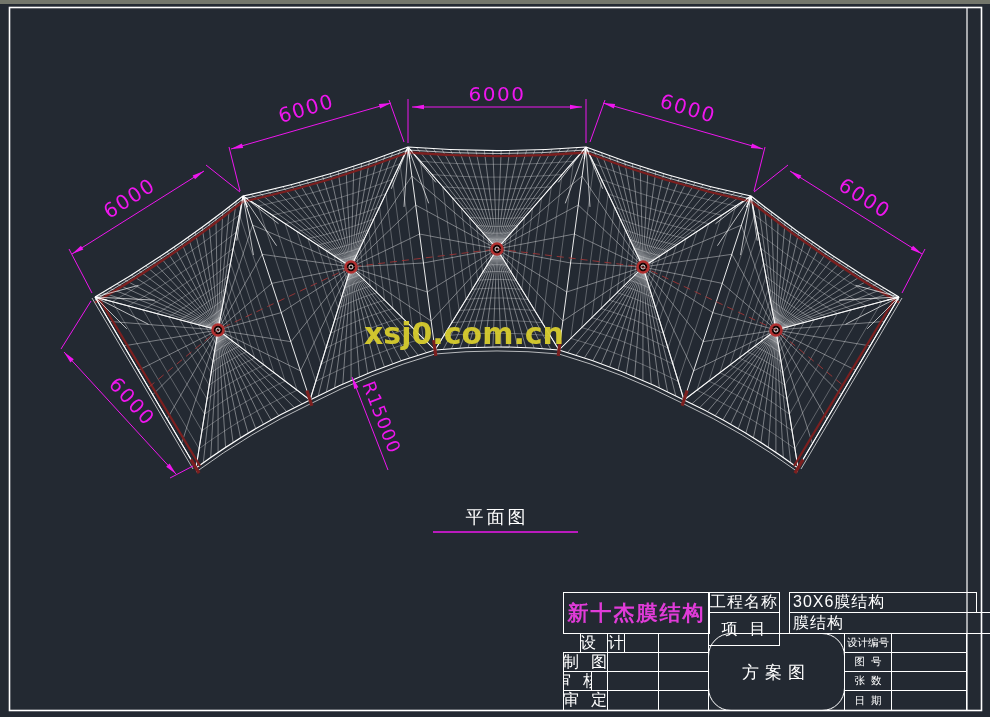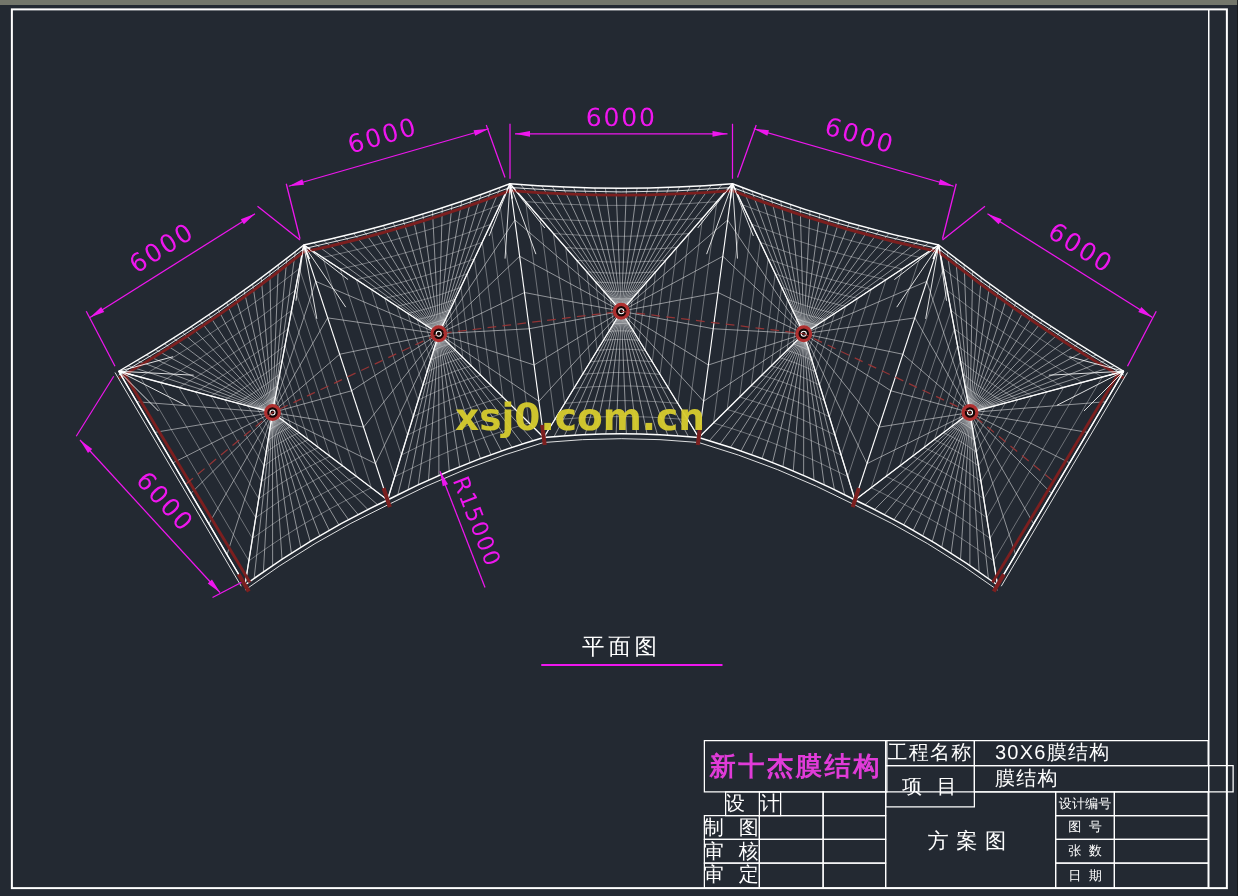--- a/index.html
+++ b/index.html
@@ -29,21 +29,21 @@
   .dimtext{fill:var(--accent);font-family:"DejaVu Sans",sans-serif;font-size:20px;letter-spacing:1.5px;}
   .radtext{fill:var(--accent);font-family:"DejaVu Sans",sans-serif;font-size:18px;letter-spacing:1px;}
   .wm{fill:var(--watermark);font-family:"DejaVu Sans",sans-serif;font-weight:bold;font-size:30px;opacity:.95;}
   .caption{fill:var(--line);font-size:18px;letter-spacing:3px;}
   .caption-rule{stroke:var(--accent);stroke-width:1.6;}
 
   .tblock{position:absolute;left:563px;top:592px;width:404px;height:119px;color:#fff;}
   .cell{position:absolute;border:1px solid #fff;box-sizing:border-box;display:flex;
         align-items:center;justify-content:center;font-size:16px;white-space:pre;
         letter-spacing:1px;overflow:hidden;}
-  .cell.left-val{justify-content:flex-start;padding-left:16px;}
+  .cell.left-val{justify-content:flex-start;padding-left:3px;margin-left:10px;}
   .company{font-size:21px;font-weight:bold;color:var(--company);letter-spacing:2px;}
   .scheme{font-size:17px;letter-spacing:6px;}
   .rlabel{font-size:10.5px;letter-spacing:0;}
 </style>
 </head>
 <body>
 
 <div class="screen">
   <svg width="990" height="717" viewBox="0 0 990 717">
     <rect class="topstrip" x="0" y="0" width="990" height="4"></rect>
@@ -205,28 +205,28 @@
     <div class="cell left-val" style="left:216px;top:0;width:188px;height:21px;">30X6膜结构</div>
     <div class="cell" style="left:145px;top:20px;width:72px;height:34px;">项  目</div>
     <div class="cell left-val" style="left:216px;top:20px;width:208px;height:22px;">膜结构</div>
 
     <div class="cell" style="left:17px;top:41px;width:45px;height:20px;">设  计</div>
     <div class="cell" style="left:44px;top:41px;width:52px;height:20px;"></div>
     <div class="cell" style="left:95px;top:41px;width:51px;height:20px;"></div>
     <div class="cell" style="left:0;top:60px;width:45px;height:20px;">制  图</div>
     <div class="cell" style="left:44px;top:60px;width:52px;height:20px;"></div>
     <div class="cell" style="left:95px;top:60px;width:51px;height:20px;"></div>
-    <div class="cell" style="left:0;top:79px;width:45px;height:20px;">审  核</div>
+    <div class="cell" style="left:0;top:79px;width:29px;height:20px;">审  核</div>
     <div class="cell" style="left:44px;top:79px;width:52px;height:20px;"></div>
     <div class="cell" style="left:95px;top:79px;width:51px;height:20px;"></div>
     <div class="cell" style="left:0;top:98px;width:45px;height:21px;">审  定</div>
     <div class="cell" style="left:44px;top:98px;width:52px;height:21px;"></div>
     <div class="cell" style="left:95px;top:98px;width:51px;height:21px;"></div>
 
-    <div class="cell scheme" style="left:145px;top:41px;width:137px;height:78px;">方案图</div>
+    <div class="cell scheme" style="left:145px;top:41px;width:137px;height:78px;border-radius:23px;">方案图</div>
 
     <div class="cell rlabel" style="left:281px;top:41px;width:48px;height:20px;">设计编号</div>
     <div class="cell" style="left:328px;top:41px;width:76px;height:20px;"></div>
     <div class="cell rlabel" style="left:281px;top:60px;width:48px;height:20px;">图  号</div>
     <div class="cell" style="left:328px;top:60px;width:76px;height:20px;"></div>
     <div class="cell rlabel" style="left:281px;top:79px;width:48px;height:20px;">张  数</div>
     <div class="cell" style="left:328px;top:79px;width:76px;height:20px;"></div>
     <div class="cell rlabel" style="left:281px;top:98px;width:48px;height:21px;">日  期</div>
     <div class="cell" style="left:328px;top:98px;width:76px;height:21px;"></div>
   </div>

